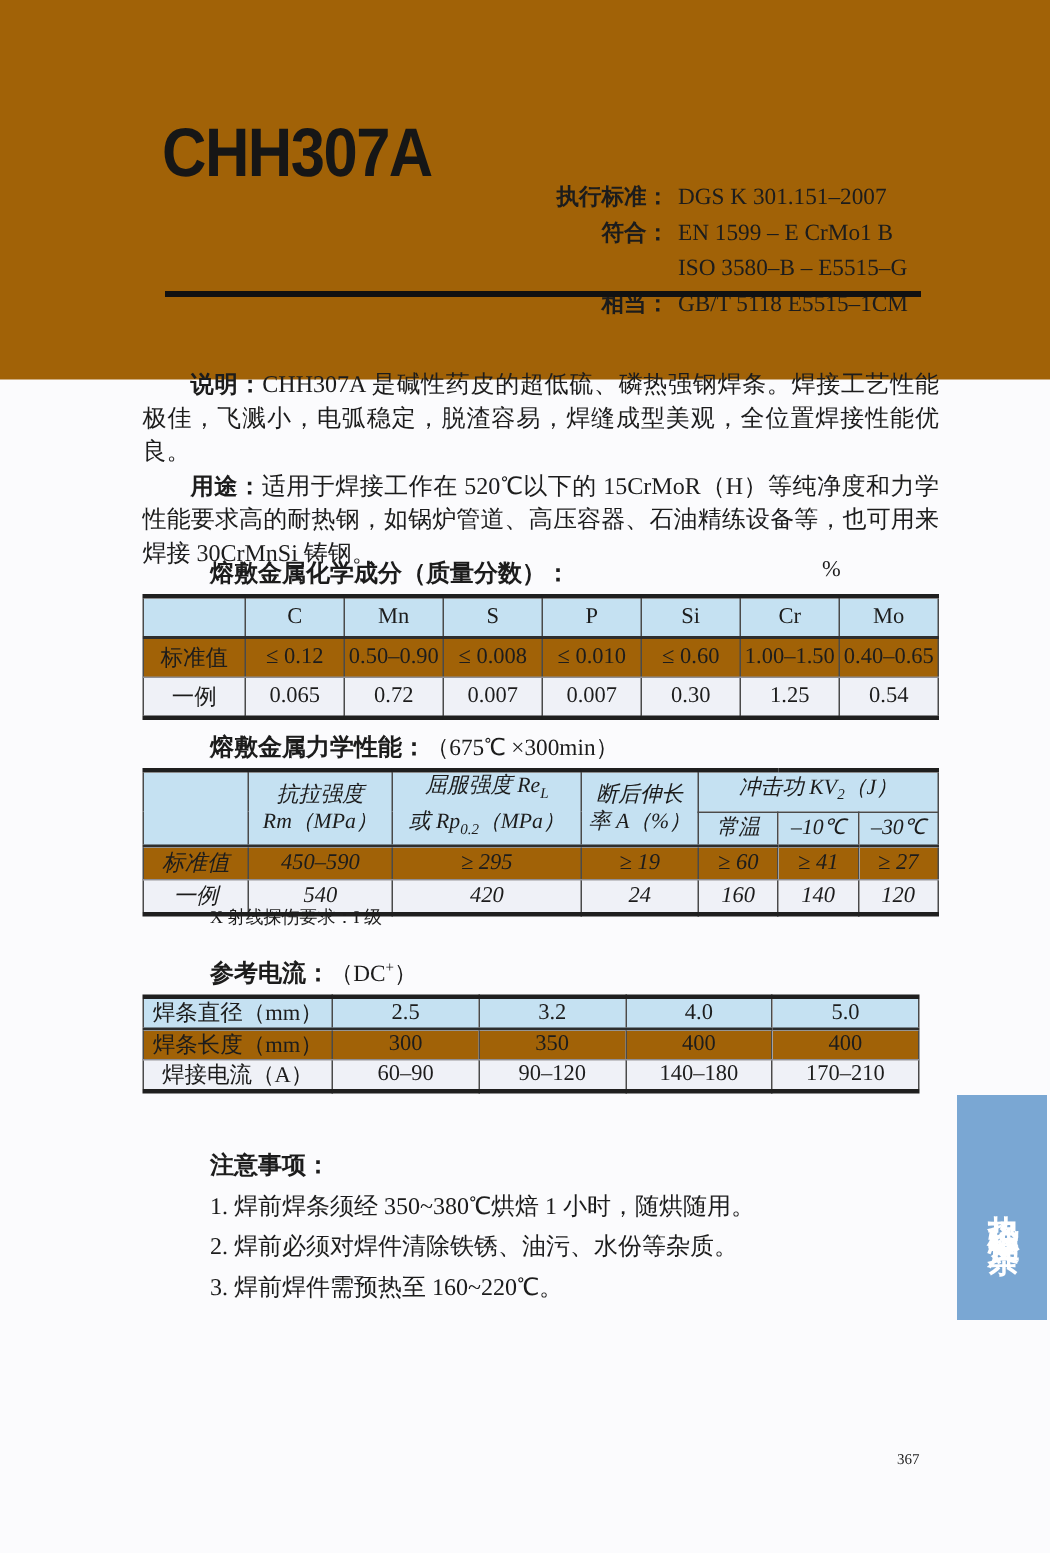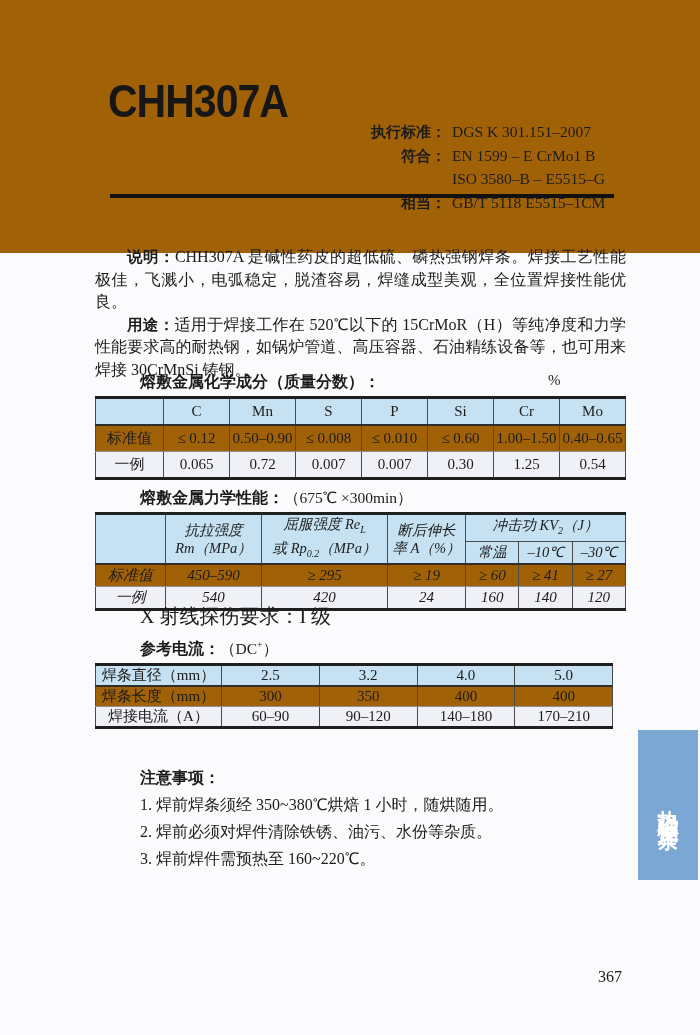--- a/index.html
+++ b/index.html
@@ -48,37 +48,37 @@
   .chem-table .c0{width:67px;}
 
   .mech-table{left:95px;top:512px;width:531px;font-size:14.5px;font-style:italic;}
   .mech-table .hrow1{height:20px;} .mech-table .hrow2{height:21px;}
   .mech-table .drow{height:23px;}
   .mech-table th{font-size:14.5px;line-height:18px;}
   .m0{width:69px;} .m1{width:95px;} .m2{width:125px;} .m3{width:77px;}
   .m4{width:68px;} .m5{width:47px;} .m6{width:48px;}
   .imp-span{border-bottom:1px solid #4a4a4a !important;}
 
-  .xray{position:absolute;left:140px;top:603px;font-size:20px;}
+  .xray{position:absolute;left:140px;top:603px;font-size:12px;}
 
   .current-table{left:95px;top:663px;width:518px;}
   .current-table tr{height:16px;padding-left:44px;}
   .current-table .k0{width:125px;}
 
   
   .notes{position:absolute;left:140px;top:764px;font-size:16px;line-height:27px;}
   .notes-title{font-weight:bold;font-family:"Liberation Sans",sans-serif;}
 
   
   .side-tab{position:absolute;left:638px;top:730px;width:60px;height:150px;background:#7aa7d3;
        color:#ffffff;writing-mode:vertical-rl;text-orientation:upright;
        display:flex;align-items:center;justify-content:center;
        font-family:"Liberation Sans",sans-serif;font-weight:bold;font-size:21px;letter-spacing:5px;}
 
-  .page-number{position:absolute;left:598px;top:968px;font-size:16px;}
+  .page-number{position:absolute;left:598px;top:968px;font-size:10px;}
 </style>
 </head>
 <body>
 
 <div class="page">
 
   <div class="header">
     <div class="product-title">CHH307A</div>
     <div class="standards">
       <div class="std-row">

